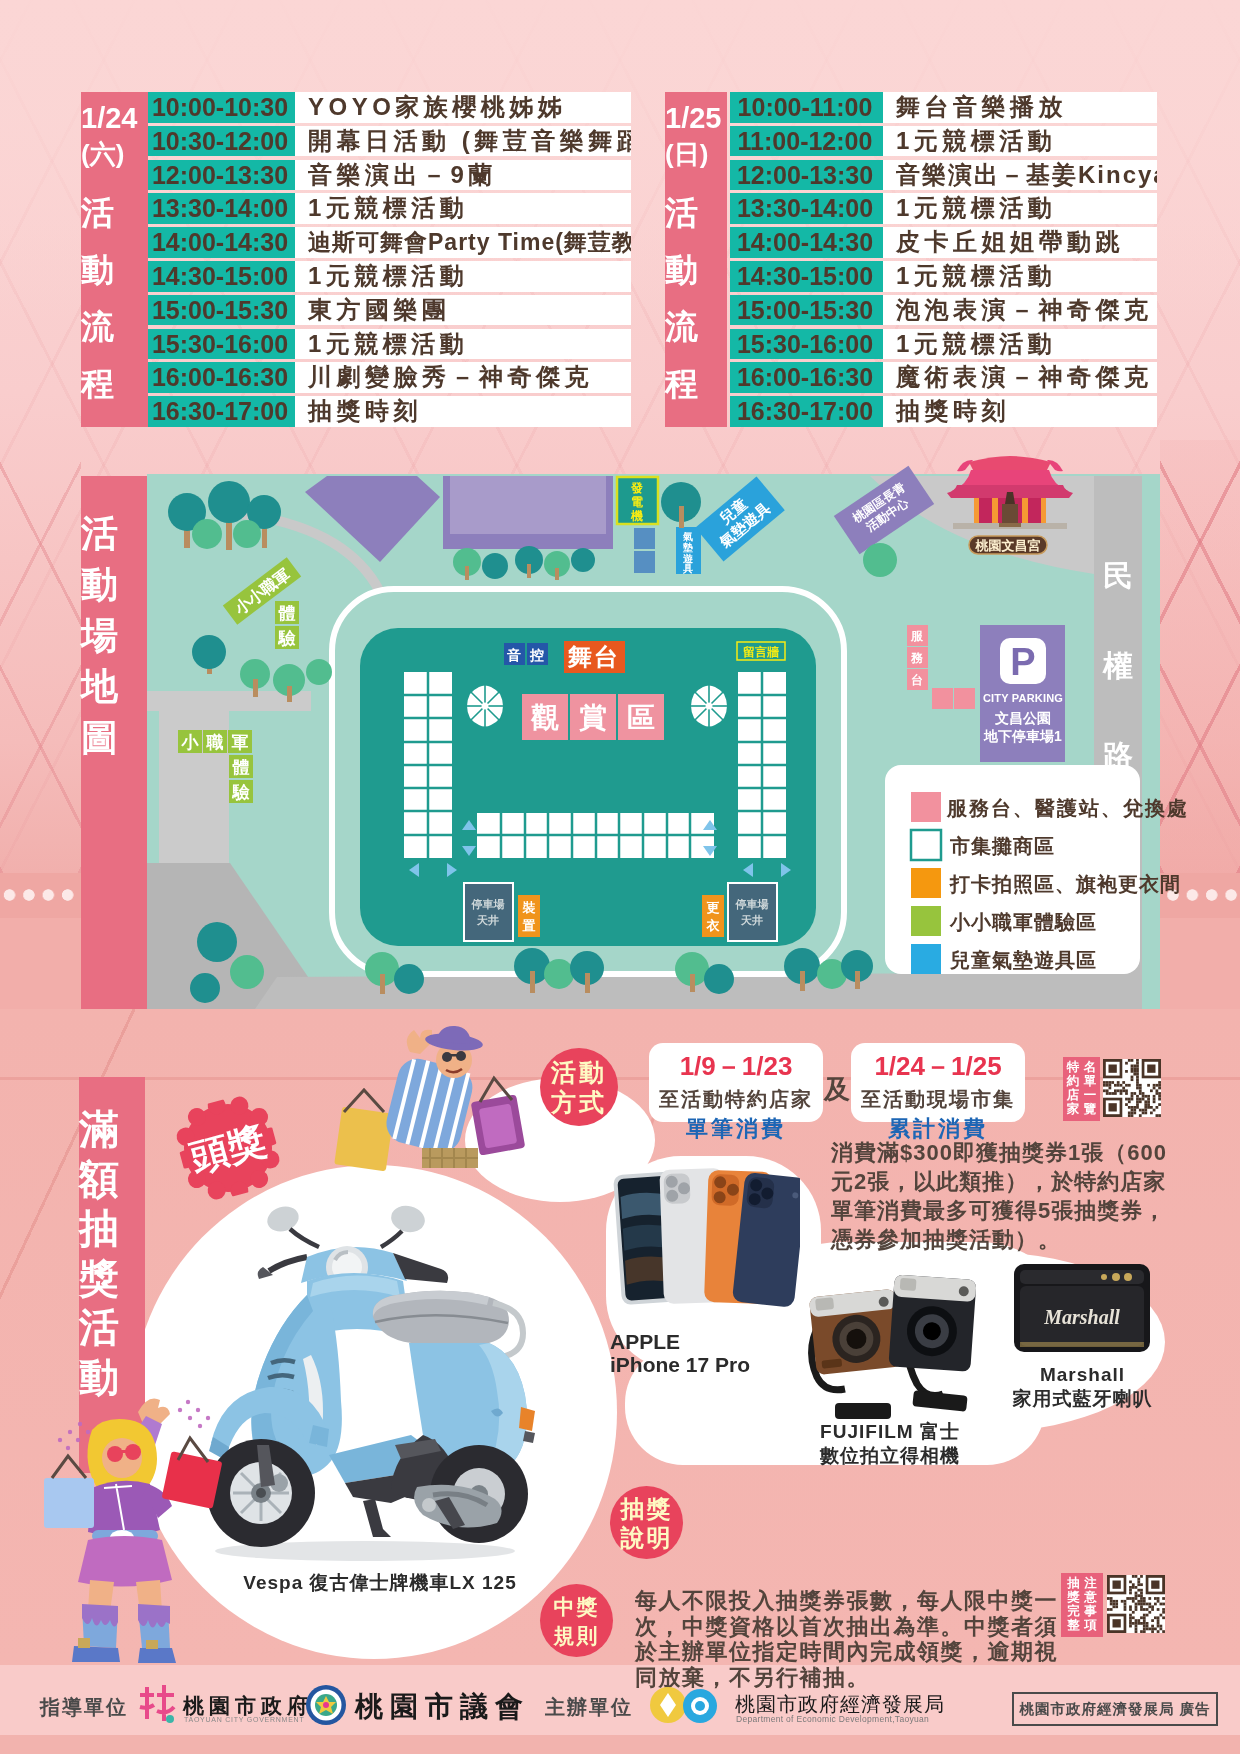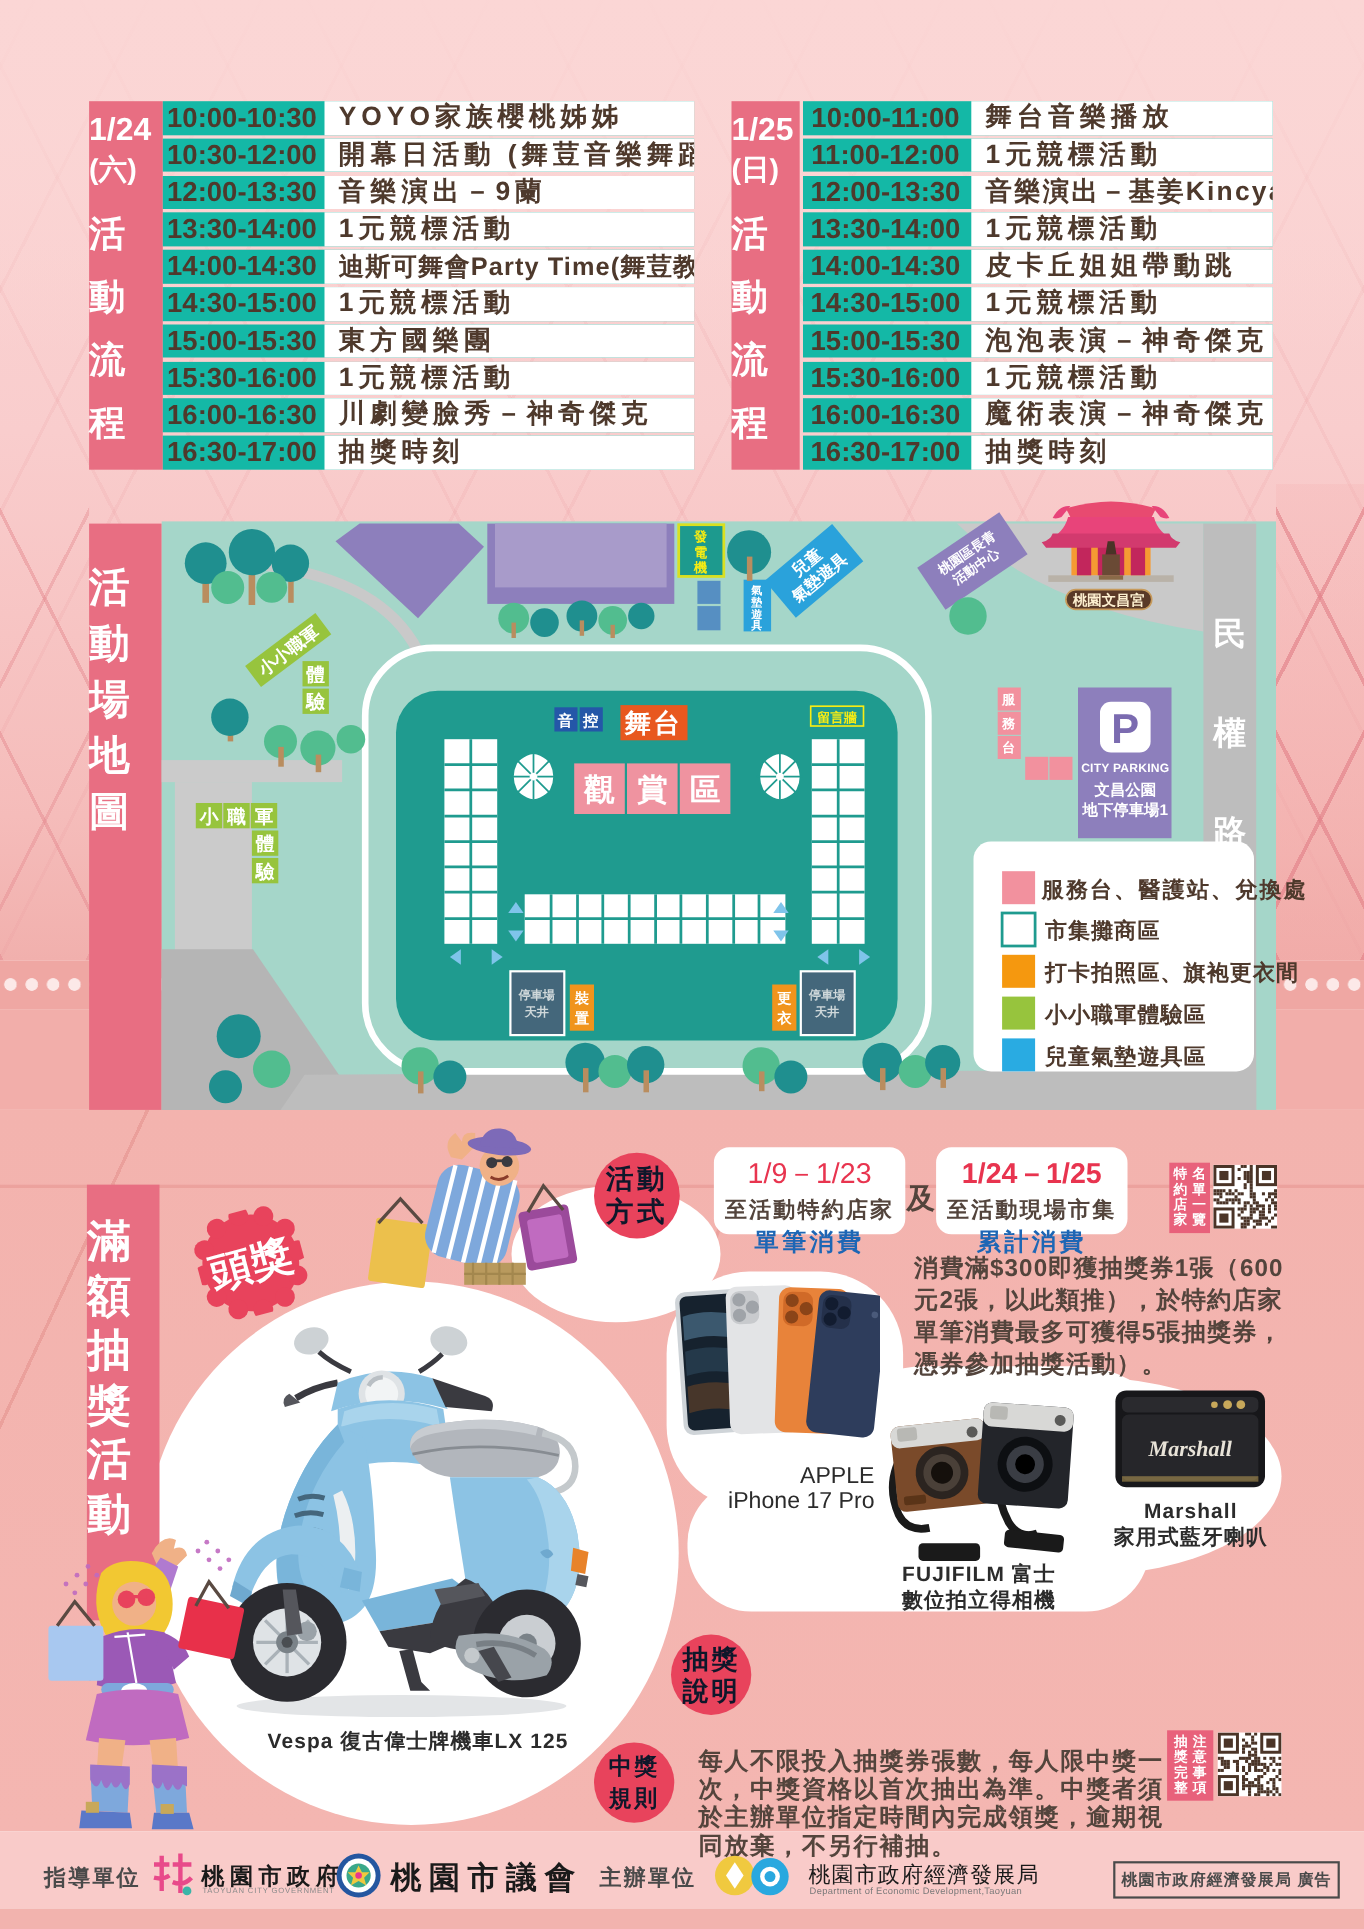--- a/index.html
+++ b/index.html
@@ -3,21 +3,21 @@
 <style>
 html,body{margin:0;padding:0}
 body{font-family:"Liberation Sans",sans-serif;width:1240px;height:1754px;position:relative;overflow:hidden}
 .abs{position:absolute}
 .page{position:relative;width:1240px;height:1754px;overflow:hidden}
 .row{position:absolute;background:#14b8a6;display:flex}
 .time{flex-shrink:0;width:144px;text-align:center;font-weight:bold;font-size:25px;color:#4e392c;line-height:30.6px}
 .act{overflow:hidden;margin-left:3px;padding-left:13px;font-weight:bold;font-size:24px;color:#4e392c;line-height:30.6px;background:#fff;letter-spacing:4.5px;white-space:nowrap}
 .rosebar{position:absolute;background:#e86e82;color:#fff;text-align:left}
 .vtxt{font-weight:bold;line-height:1.47}
-.redcirc{position:absolute;background:#e8435c;border-radius:50%;color:#0f172a;font-weight:bold;text-align:right;display:flex;align-items:center;justify-content:center}
+.redcirc{position:absolute;background:#e8435c;border-radius:50%;color:#fef9c3;font-weight:bold;text-align:right;display:flex;align-items:center;justify-content:center}
 .brown{color:#53443c;font-weight:bold}
 .whitebox{position:absolute;background:#fff;border-radius:14px;text-align:center}
 .qrlabel{position:absolute;background:#e8617b;color:#fff;font-weight:bold;display:flex;justify-content:center;gap:2px;padding-top:3px}
 .qrlabel div{width:15px;line-height:14px;text-align:center}
 </style></head><body>
 <div class="page">
 
 <div class="abs" style="left:0;top:0;width:1240px;height:873px;background:
 repeating-linear-gradient(63deg, rgba(232,148,153,.15) 0 3px, rgba(0,0,0,0) 3px 92px),
 repeating-linear-gradient(-63deg, rgba(232,148,153,.15) 0 3px, rgba(0,0,0,0) 3px 92px),
@@ -529,21 +529,21 @@
         <line x1="112" y1="136" x2="112" y2="156"></line>
         <line x1="124" y1="136" x2="124" y2="156"></line>
         <line x1="136" y1="136" x2="136" y2="156"></line>
         <line x1="92" y1="146" x2="148" y2="146"></line>
       </g>
 </svg>
 
 <div class="redcirc" style="left:540px;top:1048px;width:78px;height:78px;font-size:25px;line-height:30px;letter-spacing:3px">活動<br>方式</div>
 
 <div class="whitebox" style="left:649px;top:1043px;width:174px;height:79px">
-<div style="font-size:26px;font-weight:normal;color:#e8344f;margin-top:6px">1/9－1/23</div>
+<div style="font-size:26px;font-weight:bold;color:#e8344f;margin-top:6px">1/9－1/23</div>
 <div style="font-size:20px;font-weight:bold;color:#53443c;letter-spacing:2px;margin-top:2px">至活動特約店家</div>
 <div style="font-size:22px;font-weight:bold;color:#1d66b5;letter-spacing:3px;margin-top:1px">單筆消費</div>
 </div>
 
 <div class="abs brown" style="left:823px;top:1072px;width:28px;text-align:center;font-size:26px">及</div>
 
 <div class="whitebox" style="left:851px;top:1043px;width:174px;height:79px">
 <div style="font-size:26px;font-weight:bold;color:#e8344f;margin-top:6px">1/24－1/25</div>
 <div style="font-size:20px;font-weight:bold;color:#53443c;letter-spacing:2px;margin-top:2px">至活動現場市集</div>
 <div style="font-size:22px;font-weight:bold;color:#1d66b5;letter-spacing:3px;margin-top:1px">累計消費</div>
@@ -717,21 +717,21 @@
 <g transform="rotate(6 160 80)">
         <rect x="128" y="10" width="62" height="130" rx="10" fill="#2e3d5c"></rect>
         <rect x="132" y="14" width="26" height="30" rx="8" fill="#24304a"></rect>
         <circle cx="140" cy="22" r="6" fill="#121c30"></circle>
         <circle cx="140" cy="36" r="6" fill="#121c30"></circle>
         <circle cx="152" cy="29" r="6" fill="#121c30"></circle>
         <circle cx="180" cy="28" r="3" fill="#4a5a7a"></circle>
       </g>
 </svg>
 
-<div class="abs" style="left:610px;top:1330px;width:185px;text-align:right;font-weight:normal;color:#2b2b2b;font-size:21px;line-height:23px">APPLE<br>iPhone 17 Pro</div>
+<div class="abs" style="left:610px;top:1330px;width:185px;text-align:left;font-weight:bold;color:#2b2b2b;font-size:21px;line-height:23px">APPLE<br>iPhone 17 Pro</div>
 
 <svg class="abs" style="left:795px;top:1255px" width="190" height="170" viewBox="0 0 190 170">
 <path d="M30,60 q-22,30 -8,62 q8,16 28,12" fill="none" stroke="#1a1a1a" stroke-width="7"></path>
 <path d="M120,55 q-16,40 2,74 q10,16 26,10" fill="none" stroke="#1a1a1a" stroke-width="7"></path>
 <g transform="rotate(-6 60 80)">
 <rect x="18" y="38" width="86" height="78" rx="8" fill="#7a4a2a"></rect>
 <rect x="18" y="38" width="86" height="20" rx="8" fill="#d8d8d6"></rect>
 <rect x="24" y="40" width="18" height="12" rx="3" fill="#b8b8b4"></rect>
 <circle cx="61" cy="84" r="24" fill="#2b2420"></circle>
         <circle cx="61" cy="84" r="17" fill="#4a4038"></circle>

